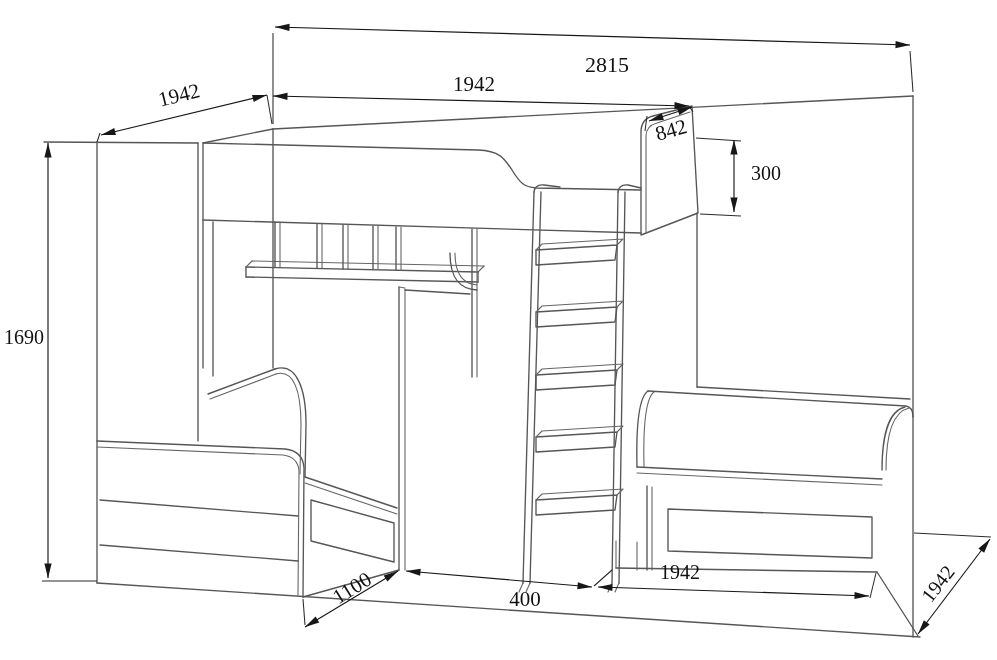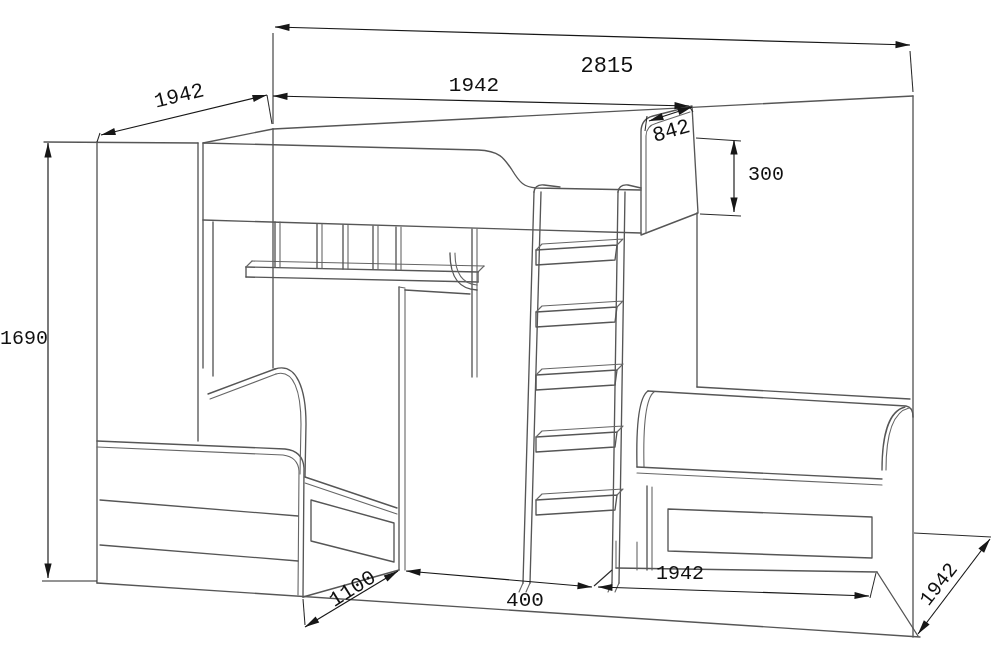--- a/index.html
+++ b/index.html
@@ -1,17 +1,17 @@
 <!DOCTYPE html>
 <html><head>
 <meta charset="utf-8">
 <style>
   html,body{margin:0;padding:0;background:#fff;}
   .stage{position:relative;width:997px;height:660px;background:#ffffff;overflow:hidden;
-         font-family:Liberation Mono, monospace;}
+         font-family:Liberation Serif, serif;}
   svg{display:block;}
   .st{stroke:#565656;stroke-width:1.35;fill:none;stroke-linecap:round;stroke-linejoin:round;}
   .stthin{stroke:#666;stroke-width:1.1;fill:none;stroke-linecap:round;}
   .dim{stroke:#171717;stroke-width:1.15;fill:none;}
   .ext{stroke:#2a2a2a;stroke-width:1.05;fill:none;}
   .lbl{fill:#101010;font-size:20px;text-anchor:middle;}
   .lbl-big{font-size:22px;}
   .lbl-mid{font-size:21px;}
 </style>
 </head>

